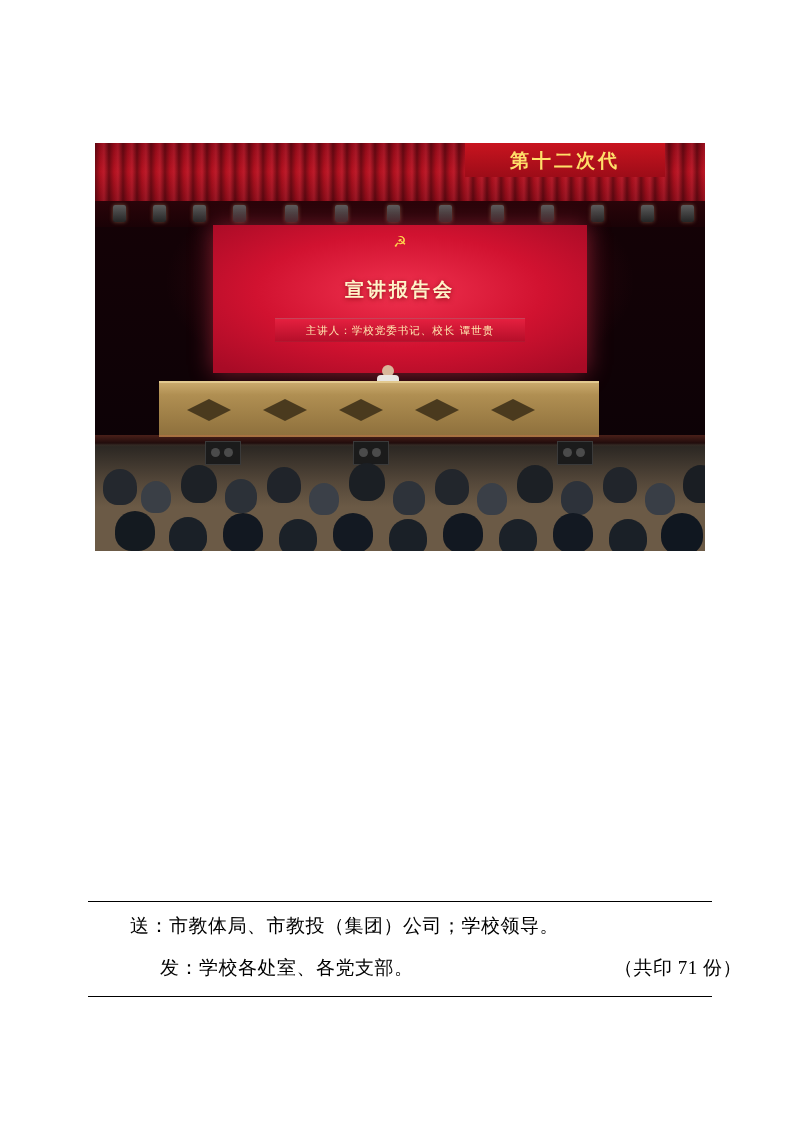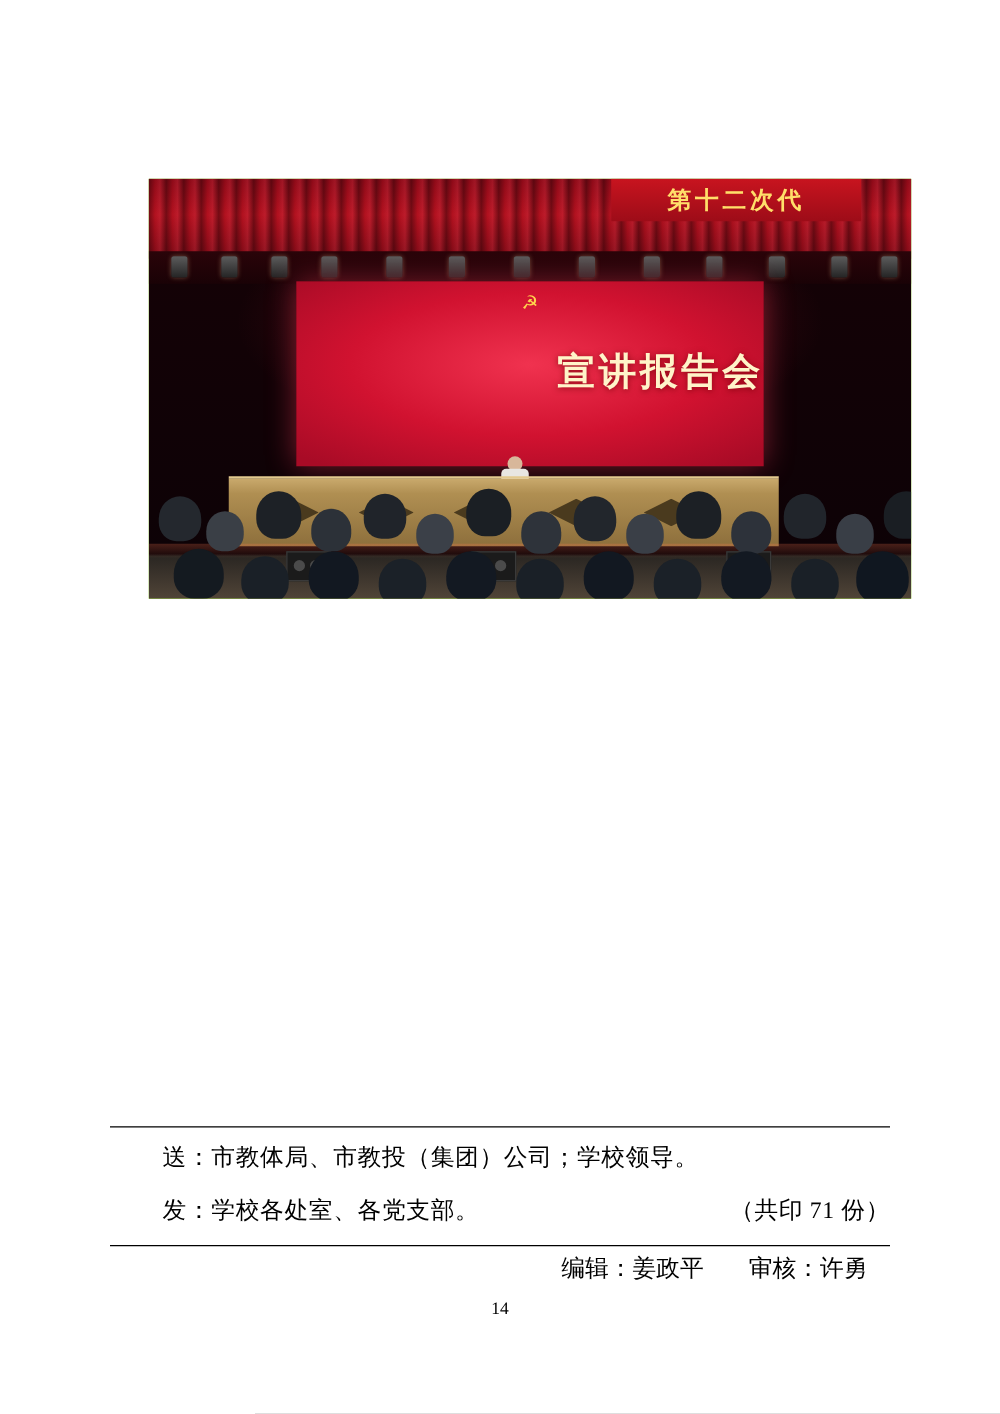--- a/index.html
+++ b/index.html
@@ -19,24 +19,23 @@
     overflow: hidden;
     box-sizing: border-box;
   }
 
   
   .photo-wrap {
     position: absolute;
     left: 95px;
     top: 143px;
     width: 610px;
-    height: 336px;
-    overflow: hidden;
-    background: #84cc16;
-    margin-left: 24px;
+    height: 408px;
+    overflow: hidden;
+    background: #ef4444;
   }
   .photo {
     position: absolute;
     inset: 0;
     
     background:
       radial-gradient(ellipse 55% 42% at 50% 34%, rgba(255,40,70,0.30), rgba(0,0,0,0) 70%),
       linear-gradient(to bottom,
         #3a0610 0px, #4a0811 26px,
         #2a040b 30px, #200309 70px,
@@ -115,25 +114,25 @@
     font-family: "DejaVu Sans", sans-serif;
     font-weight: bold;
     font-size: 13px;
     letter-spacing: 1px;
     text-shadow: 0 0 4px rgba(0,0,0,0.35);
     white-space: nowrap;
   }
   .led-line2 {
     position: absolute;
     top: 52px; left: 0; right: 0;
-    text-align: right;
+    text-align: center;
     color: #fff4c9;
     font-family: "DejaVu Sans", sans-serif;
     font-weight: bold;
-    font-size: 30px;
+    font-size: 19px;
     letter-spacing: 3px;
     text-shadow: 0 1px 5px rgba(120,0,10,0.8);
     white-space: nowrap;
   }
   .led-bar {
     position: absolute;
     left: 62px;
     right: 62px;
     top: 93px;
     height: 22px;
@@ -234,21 +233,21 @@
   .dist-line {
     position: absolute;
     left: 130px;
     width: 582px;
     font-size: 19px;
     color: #000;
     letter-spacing: 0.5px;
     white-space: nowrap;
   }
   .dist-line1 { top: 913px; font-family: Liberation Serif, serif; }
-  .dist-line2 { top: 955px; }
+  .dist-line2 { top: 955px; margin-left: 30px; }
   .dist-line2 .count {
     position: absolute;
     right: 0;
     top: 0;
   }
   .editor-line {
     position: absolute;
     left: 130px;
     width: 582px;
     top: 1002px;
@@ -292,20 +291,23 @@
         <div class="lamp" style="left:396px"></div>
         <div class="lamp" style="left:446px"></div>
         <div class="lamp" style="left:496px"></div>
         <div class="lamp" style="left:546px"></div>
         <div class="lamp" style="left:586px"></div>
       </div>
 
       <div class="led">
         <div class="led-emblem">☭</div>
         <div class="led-line2">宣讲报告会</div>
+        <div class="led-bar">
+          <div class="led-line3">主讲人：学校党委书记、校长 谭世贵</div>
+        </div>
       </div>
 
       <div class="presenter">
         <div class="head"></div>
         <div class="body"></div>
       </div>
 
       <div class="stage-table">
         <div class="diamond" style="left:28px"></div>
         <div class="diamond" style="left:104px"></div>
@@ -358,19 +360,15 @@
     <span>送：</span><span>市教体局、市教投（集团）公司；学校领导。</span>
   </div>
 
   <div class="dist-line dist-line2">
     <span>发：</span><span>学校各处室、各党支部。</span>
     <span class="count">（共印 71 份）</span>
   </div>
 
   <div class="rule rule-bottom"></div>
 
-  <div class="editor-line">
-    <span>编辑：</span><span>姜政平</span><span class="gap"></span><span>审核：</span><span>许勇</span>
-  </div>
-
-  <div class="page-number">14</div>
+
 
 </div>
 
 </body></html>

